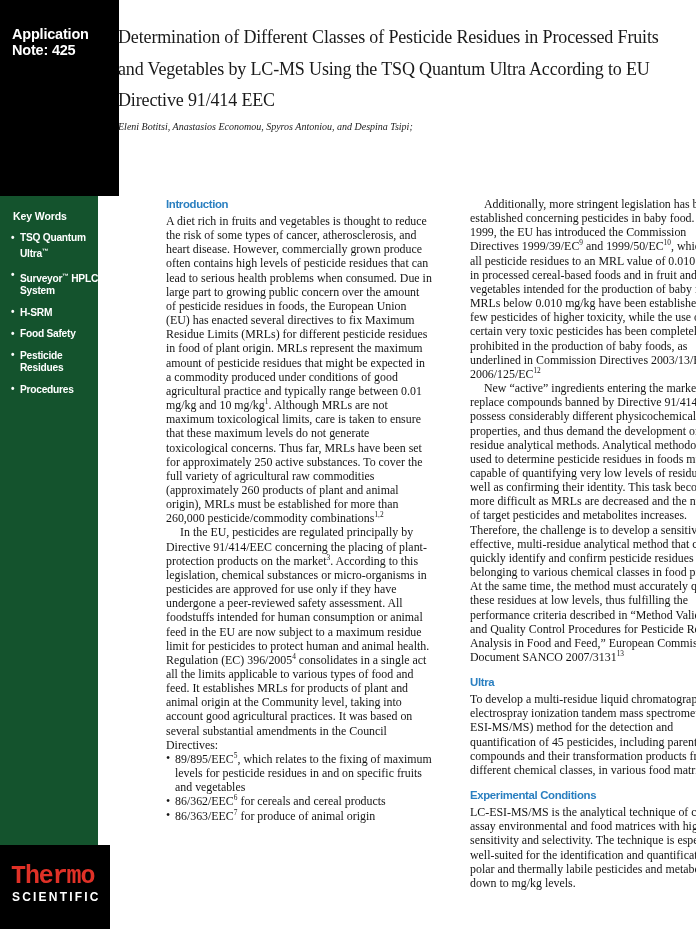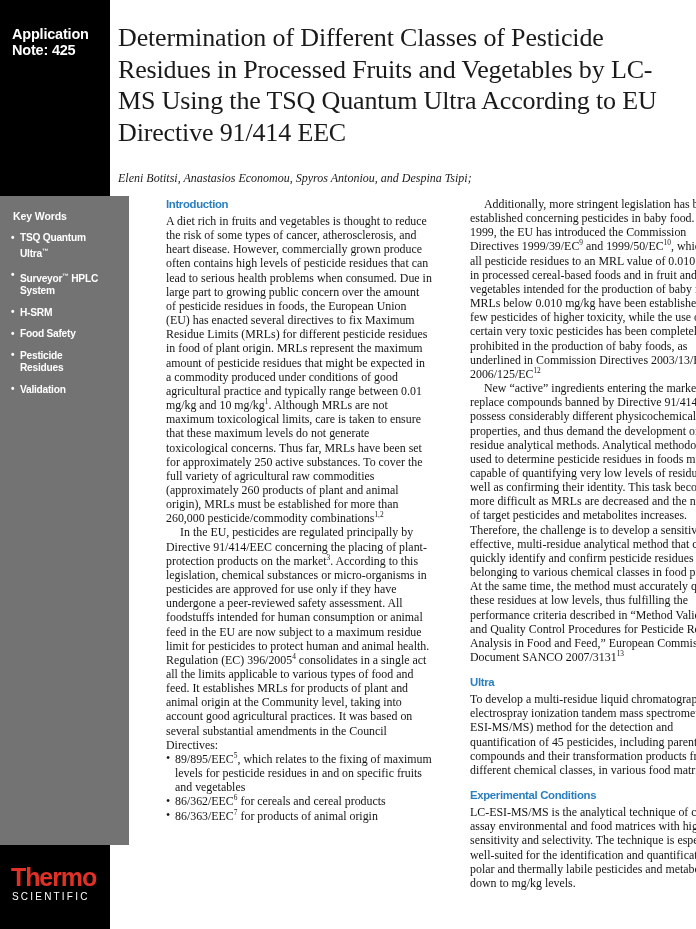--- a/index.html
+++ b/index.html
@@ -23,40 +23,41 @@
     top: 0;
     width: 110px;
     height: 929px;
   }
   #rail-header {
     position: absolute;
     left: 0; top: 0;
     width: 110px;
     height: 196px;
     background: #000000;
+    padding-left: 9px;
   }
   #app-note-label {
     position: absolute;
     left: 12px;
     top: 26px;
     width: 92px;
     color: #ffffff;
     font-family: "Liberation Sans", sans-serif;
     font-weight: bold;
     font-size: 14.5px;
     line-height: 16px;
     letter-spacing: -0.2px;
   }
   #rail-keywords {
     position: absolute;
     left: 0;
     top: 196px;
-    width: 129px;
+    width: 98px;
     height: 649px;
-    background: #737373;
+    background: #14532d;
   }
   #keywords-title {
     position: absolute;
     left: 13px;
     top: 14px;
     color: #ffffff;
     font-family: "Liberation Sans", sans-serif;
     font-weight: bold;
     font-size: 10.5px;
     letter-spacing: -0.1px;
@@ -100,60 +101,60 @@
     top: 845px;
     width: 110px;
     height: 84px;
     background: #000000;
   }
   #logo-thermo {
     position: absolute;
     left: 11px;
     top: 19px;
     color: #e03127;
-    font-family: Liberation Sans, sans-serif;
+    font-family: Liberation Mono, monospace;
     font-weight: bold;
     font-size: 25px;
     letter-spacing: -1.1px;
     line-height: 26px;
   }
   #logo-scientific {
     position: absolute;
     left: 12px;
     top: 46px;
     color: #ffffff;
     font-family: "Liberation Sans", sans-serif;
-    font-weight: normal;
-    font-size: 10px;
+    font-weight: bold;
+    font-size: 12px;
     letter-spacing: 2.2px;
     line-height: 12px;
     text-align: center;
   }
 
   
   #title-block {
     position: absolute;
     left: 118px;
     top: 22px;
     width: 570px;
   }
   #doc-title {
     margin: 0;
     font-family: "Liberation Serif", serif;
     font-weight: normal;
-    font-size: 26px;
+    font-size: 18px;
     line-height: 31.5px;
     letter-spacing: -0.15px;
     color: #1a1a1a;
   }
   #byline {
-    margin: 24px 0 0 0;
+    margin: 4px 0 0 0;
     font-family: "Liberation Serif", serif;
     font-style: italic;
-    font-size: 12px;
+    font-size: 10px;
     line-height: 12.5px;
     color: #1a1a1a;
   }
 
   
   #body-columns {
     position: absolute;
     left: 118px;
     top: 197px;
     width: 570px;
@@ -224,21 +225,21 @@
   </div>
 
   <div id="rail-keywords">
     <div id="keywords-title">Key Words</div>
     <ul id="keywords-list">
       <li><span>TSQ Quantum Ultra<span class="tm">™</span></span></li>
       <li><span>Surveyor<span class="tm">™</span> HPLC System</span></li>
       <li><span>H-SRM</span></li>
       <li><span>Food Safety</span></li>
       <li><span>Pesticide Residues</span></li>
-      <li><span>Validation</span></li>
+      <li><span>Procedures</span></li>
     </ul>
   </div>
 
   <div id="rail-logo">
     <div id="logo-thermo">Thermo</div>
     <div id="logo-scientific">SCIENTIFIC</div>
   </div>
 
 </div>
 
@@ -255,21 +256,21 @@
 
     <h2 class="section-heading">Introduction</h2>
 
     <p class="para"><span>A diet rich in fruits and vegetables is thought to reduce the risk of some types of cancer, atherosclerosis, and heart disease. However, commercially grown produce often contains high levels of pesticide residues that can lead to serious health problems when consumed. Due in large part to growing public concern over the amount of pesticide residues in foods, the European Union (EU) has enacted several directives to fix Maximum Residue Limits (MRLs) for different pesticide residues in food of plant origin. MRLs represent the maximum amount of pesticide residues that might be expected in a commodity produced under conditions of good agricultural practice and typically range between 0.01 mg/kg and 10 mg/kg</span><sup>1</sup><span>. Although MRLs are not maximum toxicological limits, care is taken to ensure that these maximum levels do not generate toxicological concerns. Thus far, MRLs have been set for approximately 250 active substances. To cover the full variety of agricultural raw commodities (approximately 260 products of plant and animal origin), MRLs must be established for more than 260,000 pesticide/commodity combinations</span><sup>1,2</sup></p>
 
     <p class="para indent"><span>In the EU, pesticides are regulated principally by Directive 91/414/EEC concerning the placing of plant-protection products on the market</span><sup>3</sup><span>. According to this legislation, chemical substances or micro-organisms in pesticides are approved for use only if they have undergone a peer-reviewed safety assessment. All foodstuffs intended for human consumption or animal feed in the EU are now subject to a maximum residue limit for pesticides to protect human and animal health. Regulation (EC) 396/2005</span><sup>4</sup><span> consolidates in a single act all the limits applicable to various types of food and feed. It establishes MRLs for products of plant and animal origin at the Community level, taking into account good agricultural practices. It was based on several substantial amendments in the Council Directives:</span></p>
 
     <ul class="bullets">
       <li><span>89/895/EEC</span><sup>5</sup><span>, which relates to the fixing of maximum levels for pesticide residues in and on specific fruits and vegetables</span></li>
       <li><span>86/362/EEC</span><sup>6</sup><span> for cereals and cereal products</span></li>
-      <li><span>86/363/EEC</span><sup>7</sup><span> for products of animal origin</span></li>
+      <li><span>86/363/EEC</span><sup>7</sup><span> for produce of animal origin</span></li>
     </ul>
 
   </div>
 
   <div class="column" id="column-right">
 
     <p class="para indent"><span>Additionally, more stringent legislation has been established concerning pesticides in baby food. Since 1999, the EU has introduced the Commission Directives 1999/39/EC</span><sup>9</sup><span> and 1999/50/EC</span><sup>10</sup><span>, which limit all pesticide residues to an MRL value of 0.010 mg/kg in processed cereal-based foods and in fruit and vegetables intended for the production of baby foods. MRLs below 0.010 mg/kg have been established for a few pesticides of higher toxicity, while the use of certain very toxic pesticides has been completely prohibited in the production of baby foods, as underlined in Commission Directives 2003/13/EC</span><sup>11</sup><span> and 2006/125/EC</span><sup>12</sup></p>
 
     <p class="para indent"><span>New “active” ingredients entering the market to replace compounds banned by Directive 91/414/ EEC possess considerably different physicochemical properties, and thus demand the development of multi-residue analytical methods. Analytical methodologies used to determine pesticide residues in foods must be capable of quantifying very low levels of residues as well as confirming their identity. This task becomes more difficult as MRLs are decreased and the number of target pesticides and metabolites increases. Therefore, the challenge is to develop a sensitive, cost-effective, multi-residue analytical method that can quickly identify and confirm pesticide residues belonging to various chemical classes in food products. At the same time, the method must accurately quantify these residues at low levels, thus fulfilling the performance criteria described in “Method Validation and Quality Control Procedures for Pesticide Residues Analysis in Food and Feed,” European Commission Document SANCO 2007/3131</span><sup>13</sup></p>
 

